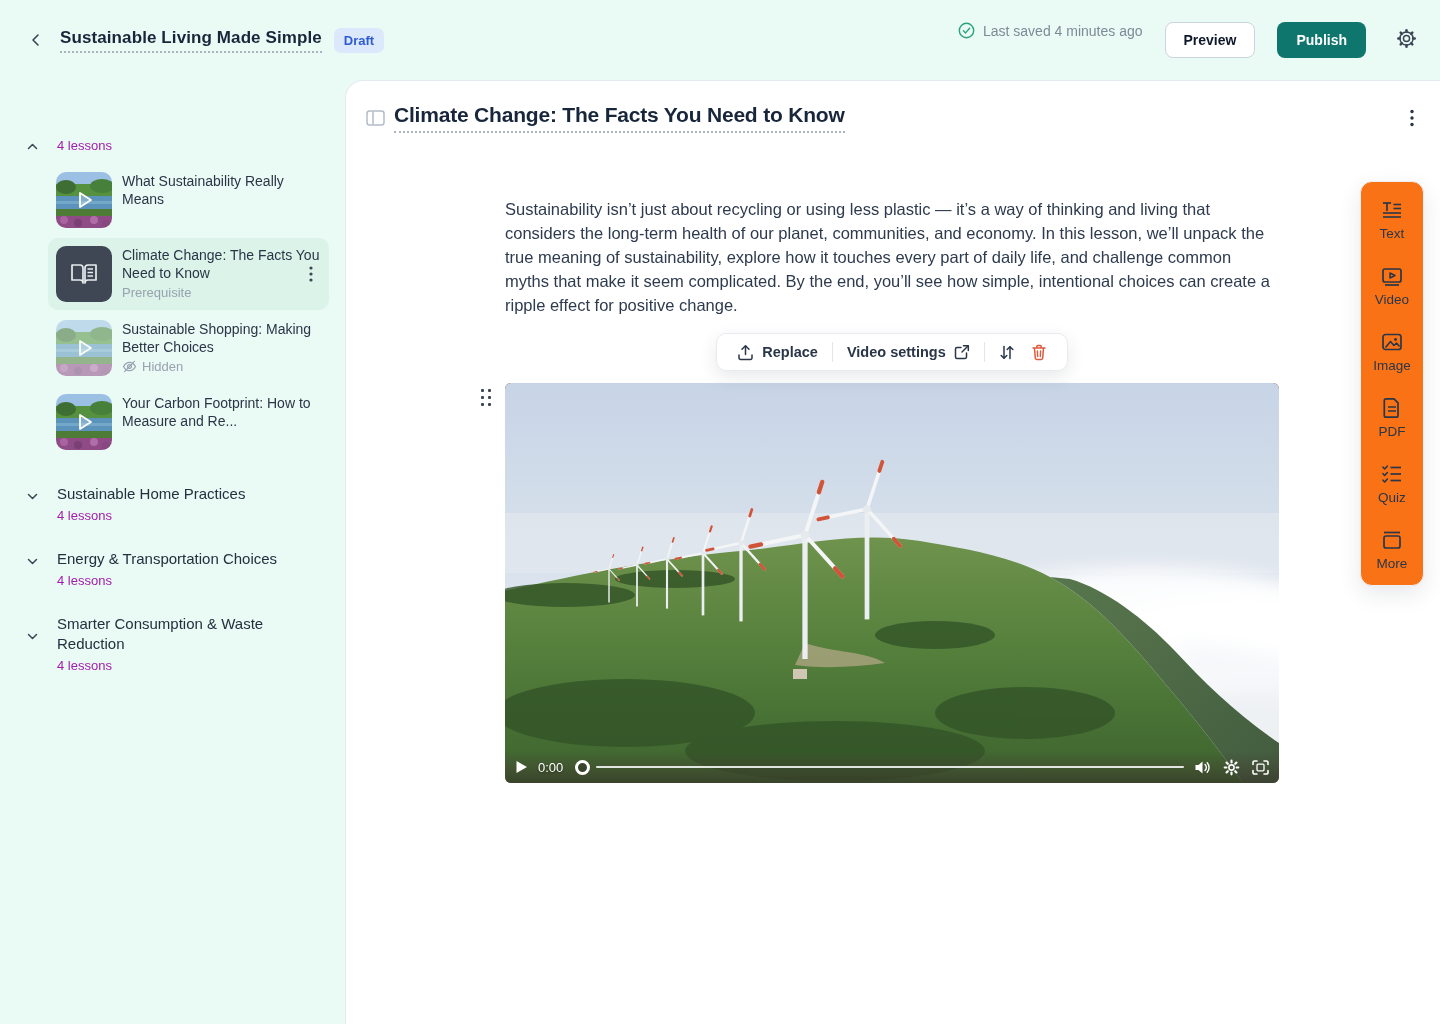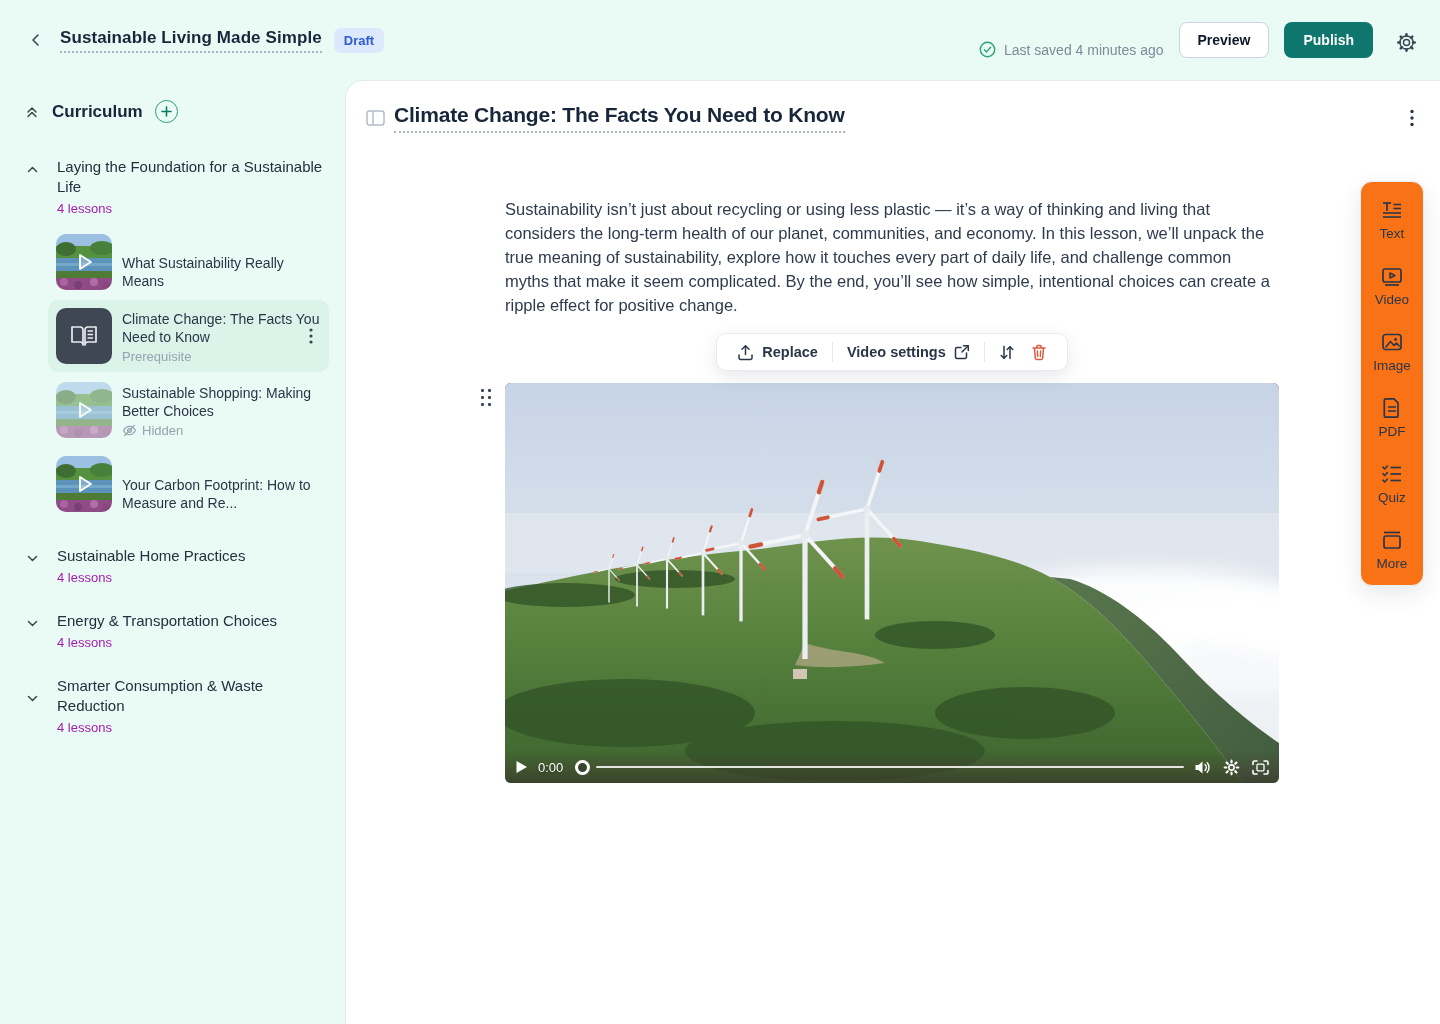--- a/index.html
+++ b/index.html
@@ -5,41 +5,41 @@
   * { margin:0; padding:0; box-sizing:border-box; }
   html,body { width:1440px; height:1024px; }
   body { font-family:"Liberation Sans","DejaVu Sans",sans-serif; background:#eafaf4; color:#22303f; }
   .app { position:relative; width:1440px; height:1024px; overflow:hidden; background:#eafaf4; }
 
   
   .topbar { position:absolute; top:0; left:0; right:0; height:80px; display:flex; align-items:center; padding:0 18px 0 22px; }
   .back-btn { width:28px; height:28px; display:flex; align-items:center; justify-content:center; cursor:pointer; }
   .course-title { font-size:17px; font-weight:700; color:#17263a; margin-left:10px; padding-bottom:3px; border-bottom:2px dotted #a9b4c0; letter-spacing:.1px; }
   .badge-draft { margin-left:12px; font-size:13px; font-weight:600; color:#2f5cd3; background:#dce8fb; padding:5px 10px; border-radius:7px; }
-  .topbar-right { margin-left:auto; display:flex; align-items:flex-end; gap:15px; }
+  .topbar-right { margin-left:auto; display:flex; align-items:flex-start; gap:22px; }
   .saved { display:flex; align-items:center; gap:8px; color:#7d8a99; font-size:14px; }
   .btn { font-size:14px; font-weight:600; border-radius:8px; padding:9px 18px; cursor:pointer; border:1px solid transparent; }
   .btn-preview { background:#ffffff; border-color:#ccd4dd; color:#0f172a; }
   .btn-publish { background:#0f766e; color:#ffffff; }
   .gear-btn { width:32px; height:32px; display:flex; align-items:center; justify-content:center; cursor:pointer; margin-left:2px; }
 
   
   .sidebar { position:absolute; top:80px; left:0; width:345px; bottom:0; padding-top:20px; overflow:hidden; }
   .curr-header { display:flex; align-items:center; gap:12px; padding-left:24px; }
   .curr-title { font-size:17px; font-weight:700; color:#17263a; }
   .add-circle { width:23px; height:23px; border:1.5px solid #2c9e7c; border-radius:50%; display:flex; align-items:center; justify-content:center; cursor:pointer; }
   .sections { margin-top:34px; }
   .section { margin-bottom:26px; }
   .section-head { display:flex; align-items:flex-start; padding-left:24px; cursor:pointer; }
   .section-chevron { width:16px; height:16px; margin-top:4px; flex:none; display:flex; align-items:center; justify-content:center; }
   .section-texts { margin-left:17px; padding-right:20px; }
   .section-title { font-size:15px; font-weight:500; color:#22303f; line-height:20px; }
   .section-meta { font-size:13px; color:#a21caf; margin-top:4px; }
   .lessons { margin-top:10px; }
-  .lesson { display:flex; align-items:flex-end; margin:2px 16px 2px 48px; padding:8px; border-radius:10px; position:relative; cursor:pointer; }
+  .lesson { display:flex; align-items:flex-start; margin:2px 16px 2px 48px; padding:8px; border-radius:10px; position:relative; cursor:pointer; }
   .lesson.selected { background:#dbf3e8; }
   .thumb { width:56px; height:56px; border-radius:10px; flex:none; position:relative; overflow:hidden; }
   .thumb.dim { opacity:.55; }
   .thumb-book { background:#3e4753; display:flex; align-items:center; justify-content:center; }
   .play-overlay { position:absolute; inset:0; display:flex; align-items:center; justify-content:center; }
   .lesson-texts { margin-left:10px; min-width:0; }
   .lesson-title { font-size:14px; color:#2a3648; line-height:18px; }
   .lesson-sub { font-size:13px; color:#98a2b0; margin-top:3px; display:flex; align-items:center; gap:5px; }
   .lesson-kebab { position:absolute; right:12px; top:50%; transform:translateY(-50%); cursor:pointer; padding:4px; }
 
@@ -116,45 +116,31 @@
             <line x1="4.9" y1="17.1" x2="6.1" y2="15.9"></line>
               <line x1="15.9" y1="6.1" x2="17.1" y2="4.9"></line>
           </g>
           <circle cx="11" cy="11" r="6.9" fill="none" stroke="#3a4654" stroke-width="1.5"></circle>
         </svg>
       </div>
     </div>
   </div>
 
   <div class="sidebar">
-    <div class="curr-header">
-      <svg width="16" height="16" viewBox="0 0 16 16">
-        <polyline points="4,8 8,4 12,8" fill="none" stroke="#3a4654" stroke-width="1.5" stroke-linecap="round" stroke-linejoin="round"></polyline>
-        <polyline points="4,12.5 8,8.5 12,12.5" fill="none" stroke="#3a4654" stroke-width="1.5" stroke-linecap="round" stroke-linejoin="round"></polyline>
-      </svg>
-      <span class="curr-title">Curriculum</span>
-      <span class="add-circle">
-        <svg width="11" height="11" viewBox="0 0 11 11">
-            <line x1="5.5" y1="1" x2="5.5" y2="10" stroke="#0e7b66" stroke-width="1.6" stroke-linecap="round"></line>
-            <line x1="1" y1="5.5" x2="10" y2="5.5" stroke="#0e7b66" stroke-width="1.6" stroke-linecap="round"></line>
-          </svg>
-      </span>
-    </div>
 
     <div class="sections">
 
       <div class="section">
         <div class="section-head">
           <span class="section-chevron">
               <svg width="13" height="13" viewBox="0 0 13 13">
                 <polyline points="2.5,8.5 6.5,4.5 10.5,8.5" fill="none" stroke="#3a4654" stroke-width="1.5" stroke-linecap="round" stroke-linejoin="round"></polyline>
               </svg>
             </span>
           <div class="section-texts">
-            <div class="section-title">Laying the Foundation for a Sustainable Life</div>
             <div class="section-meta">4 lessons</div>
           </div>
         </div>
 
         <div class="lessons">
 
           <div class="lesson">
             <div class="thumb">
               <svg viewBox="0 0 56 56" width="56" height="56">
                 <rect width="56" height="18" fill="#9cc0e4"></rect>

